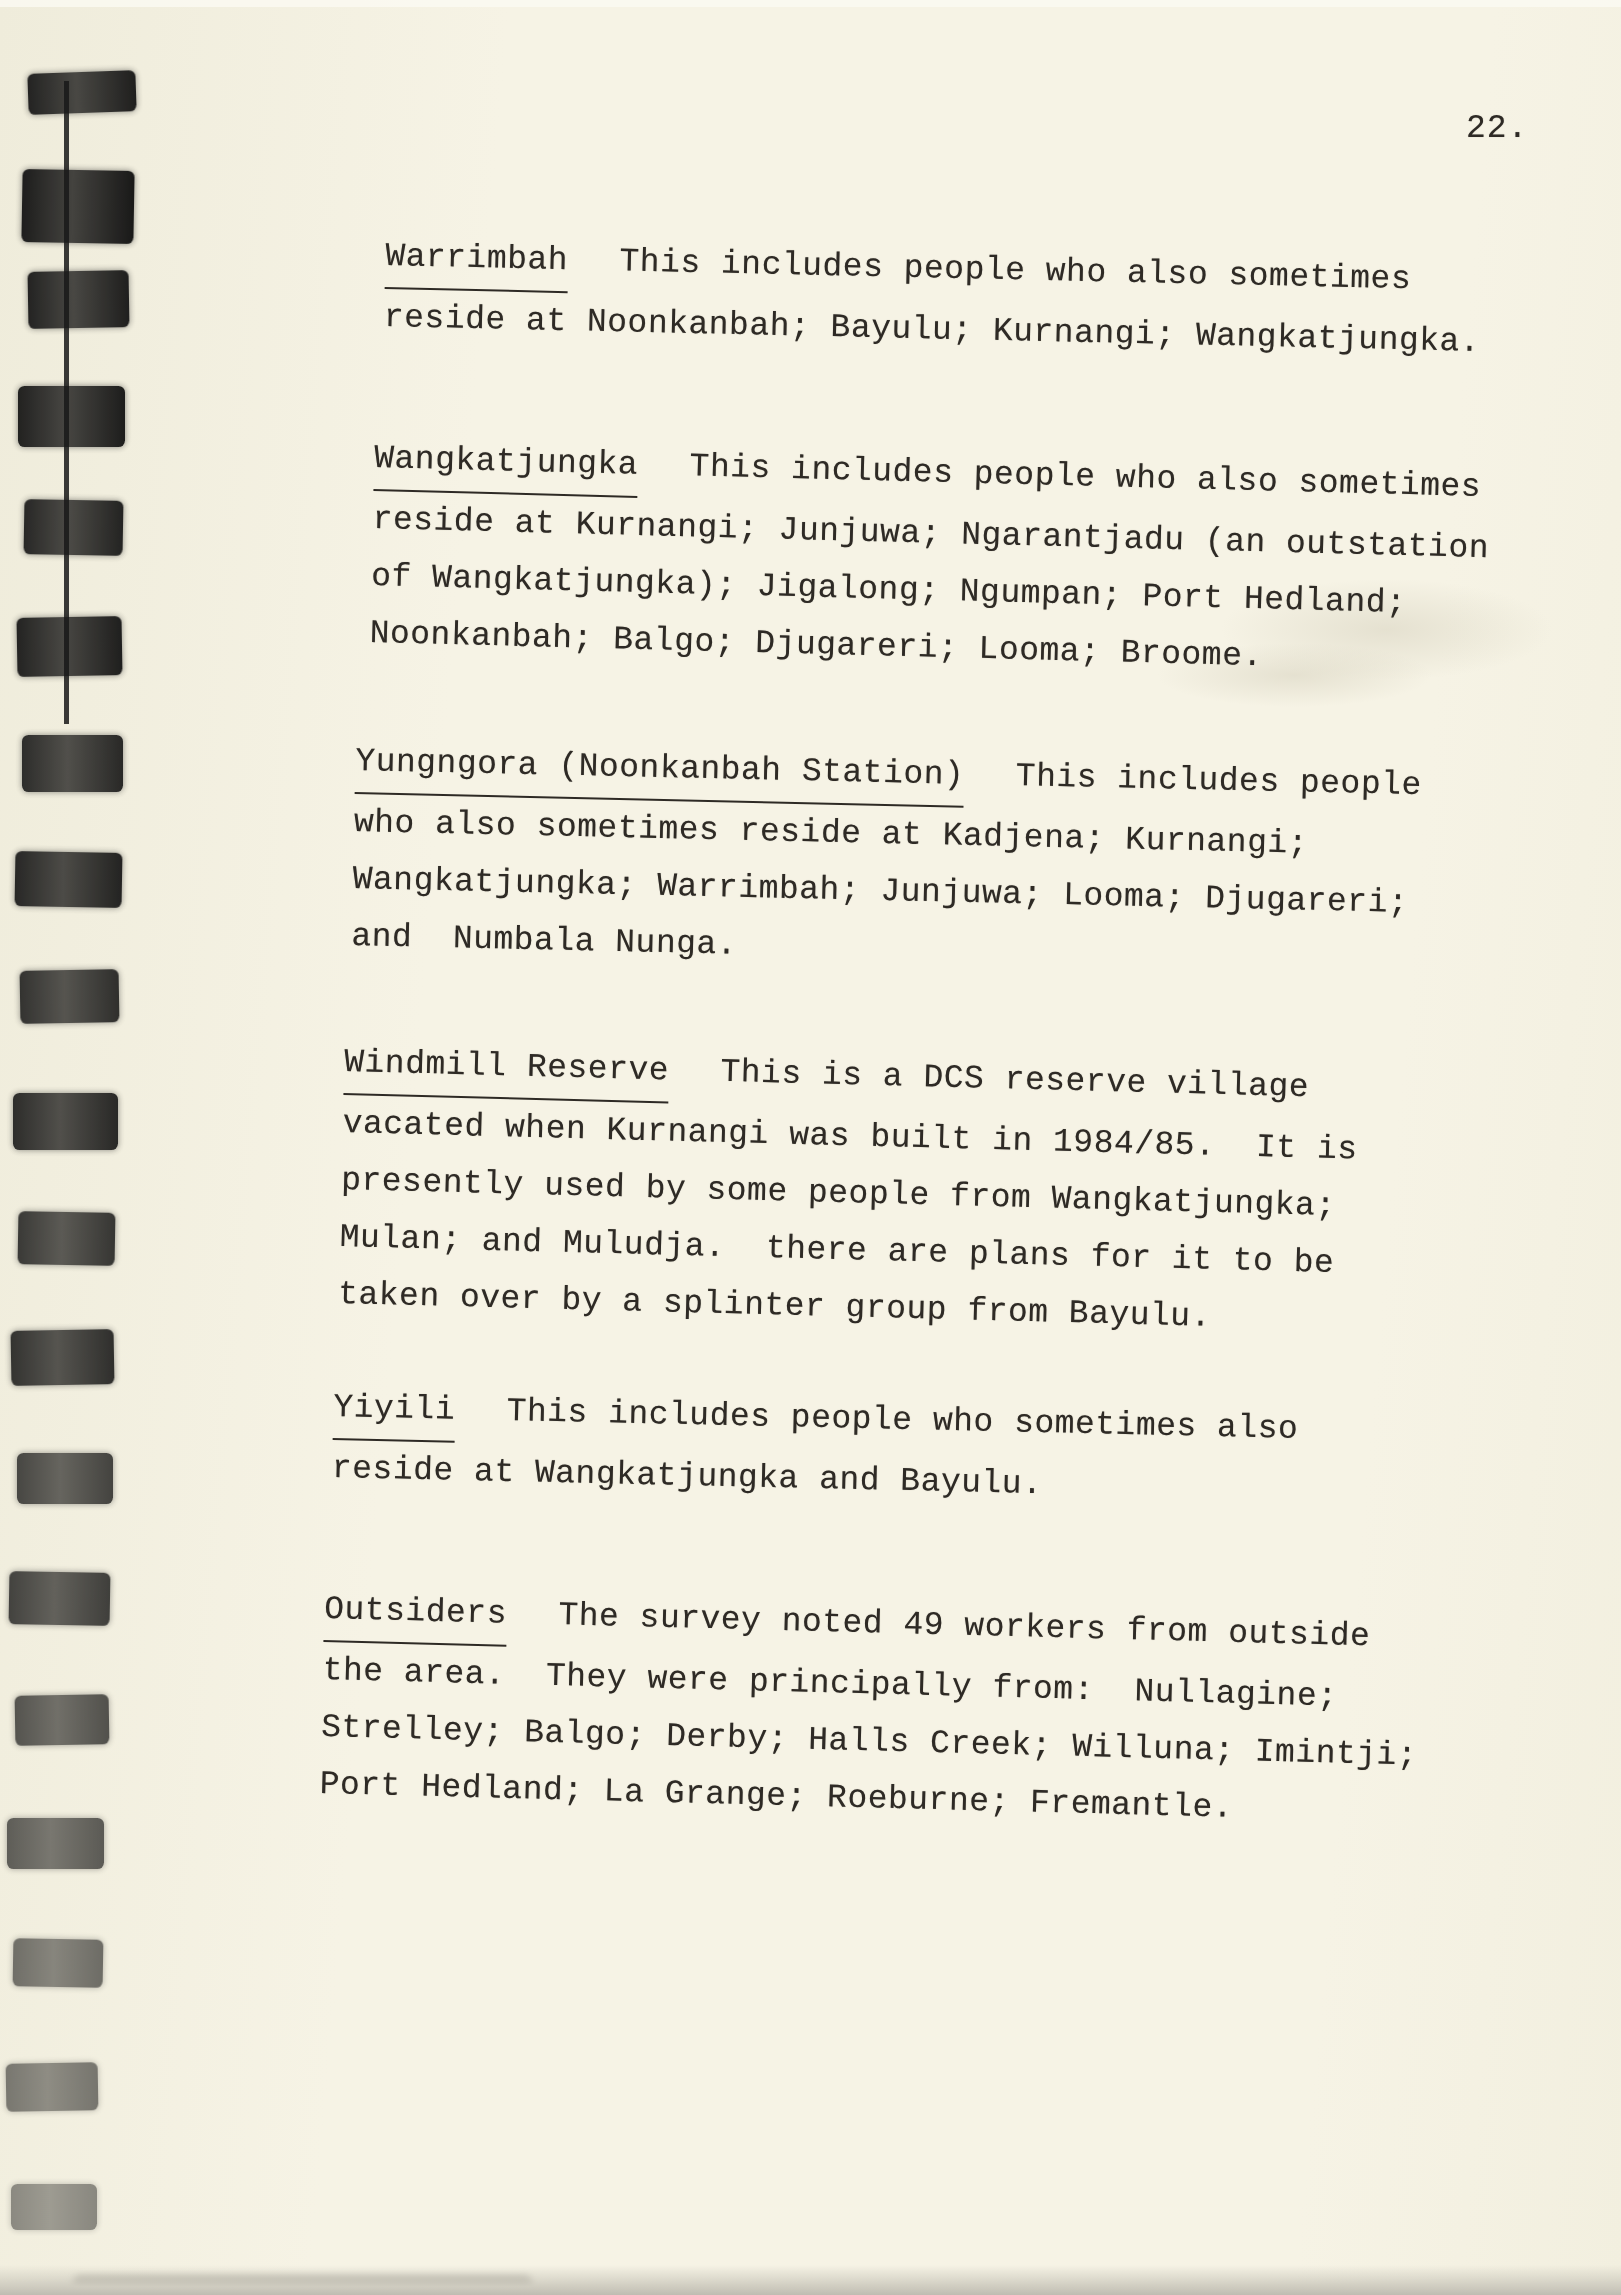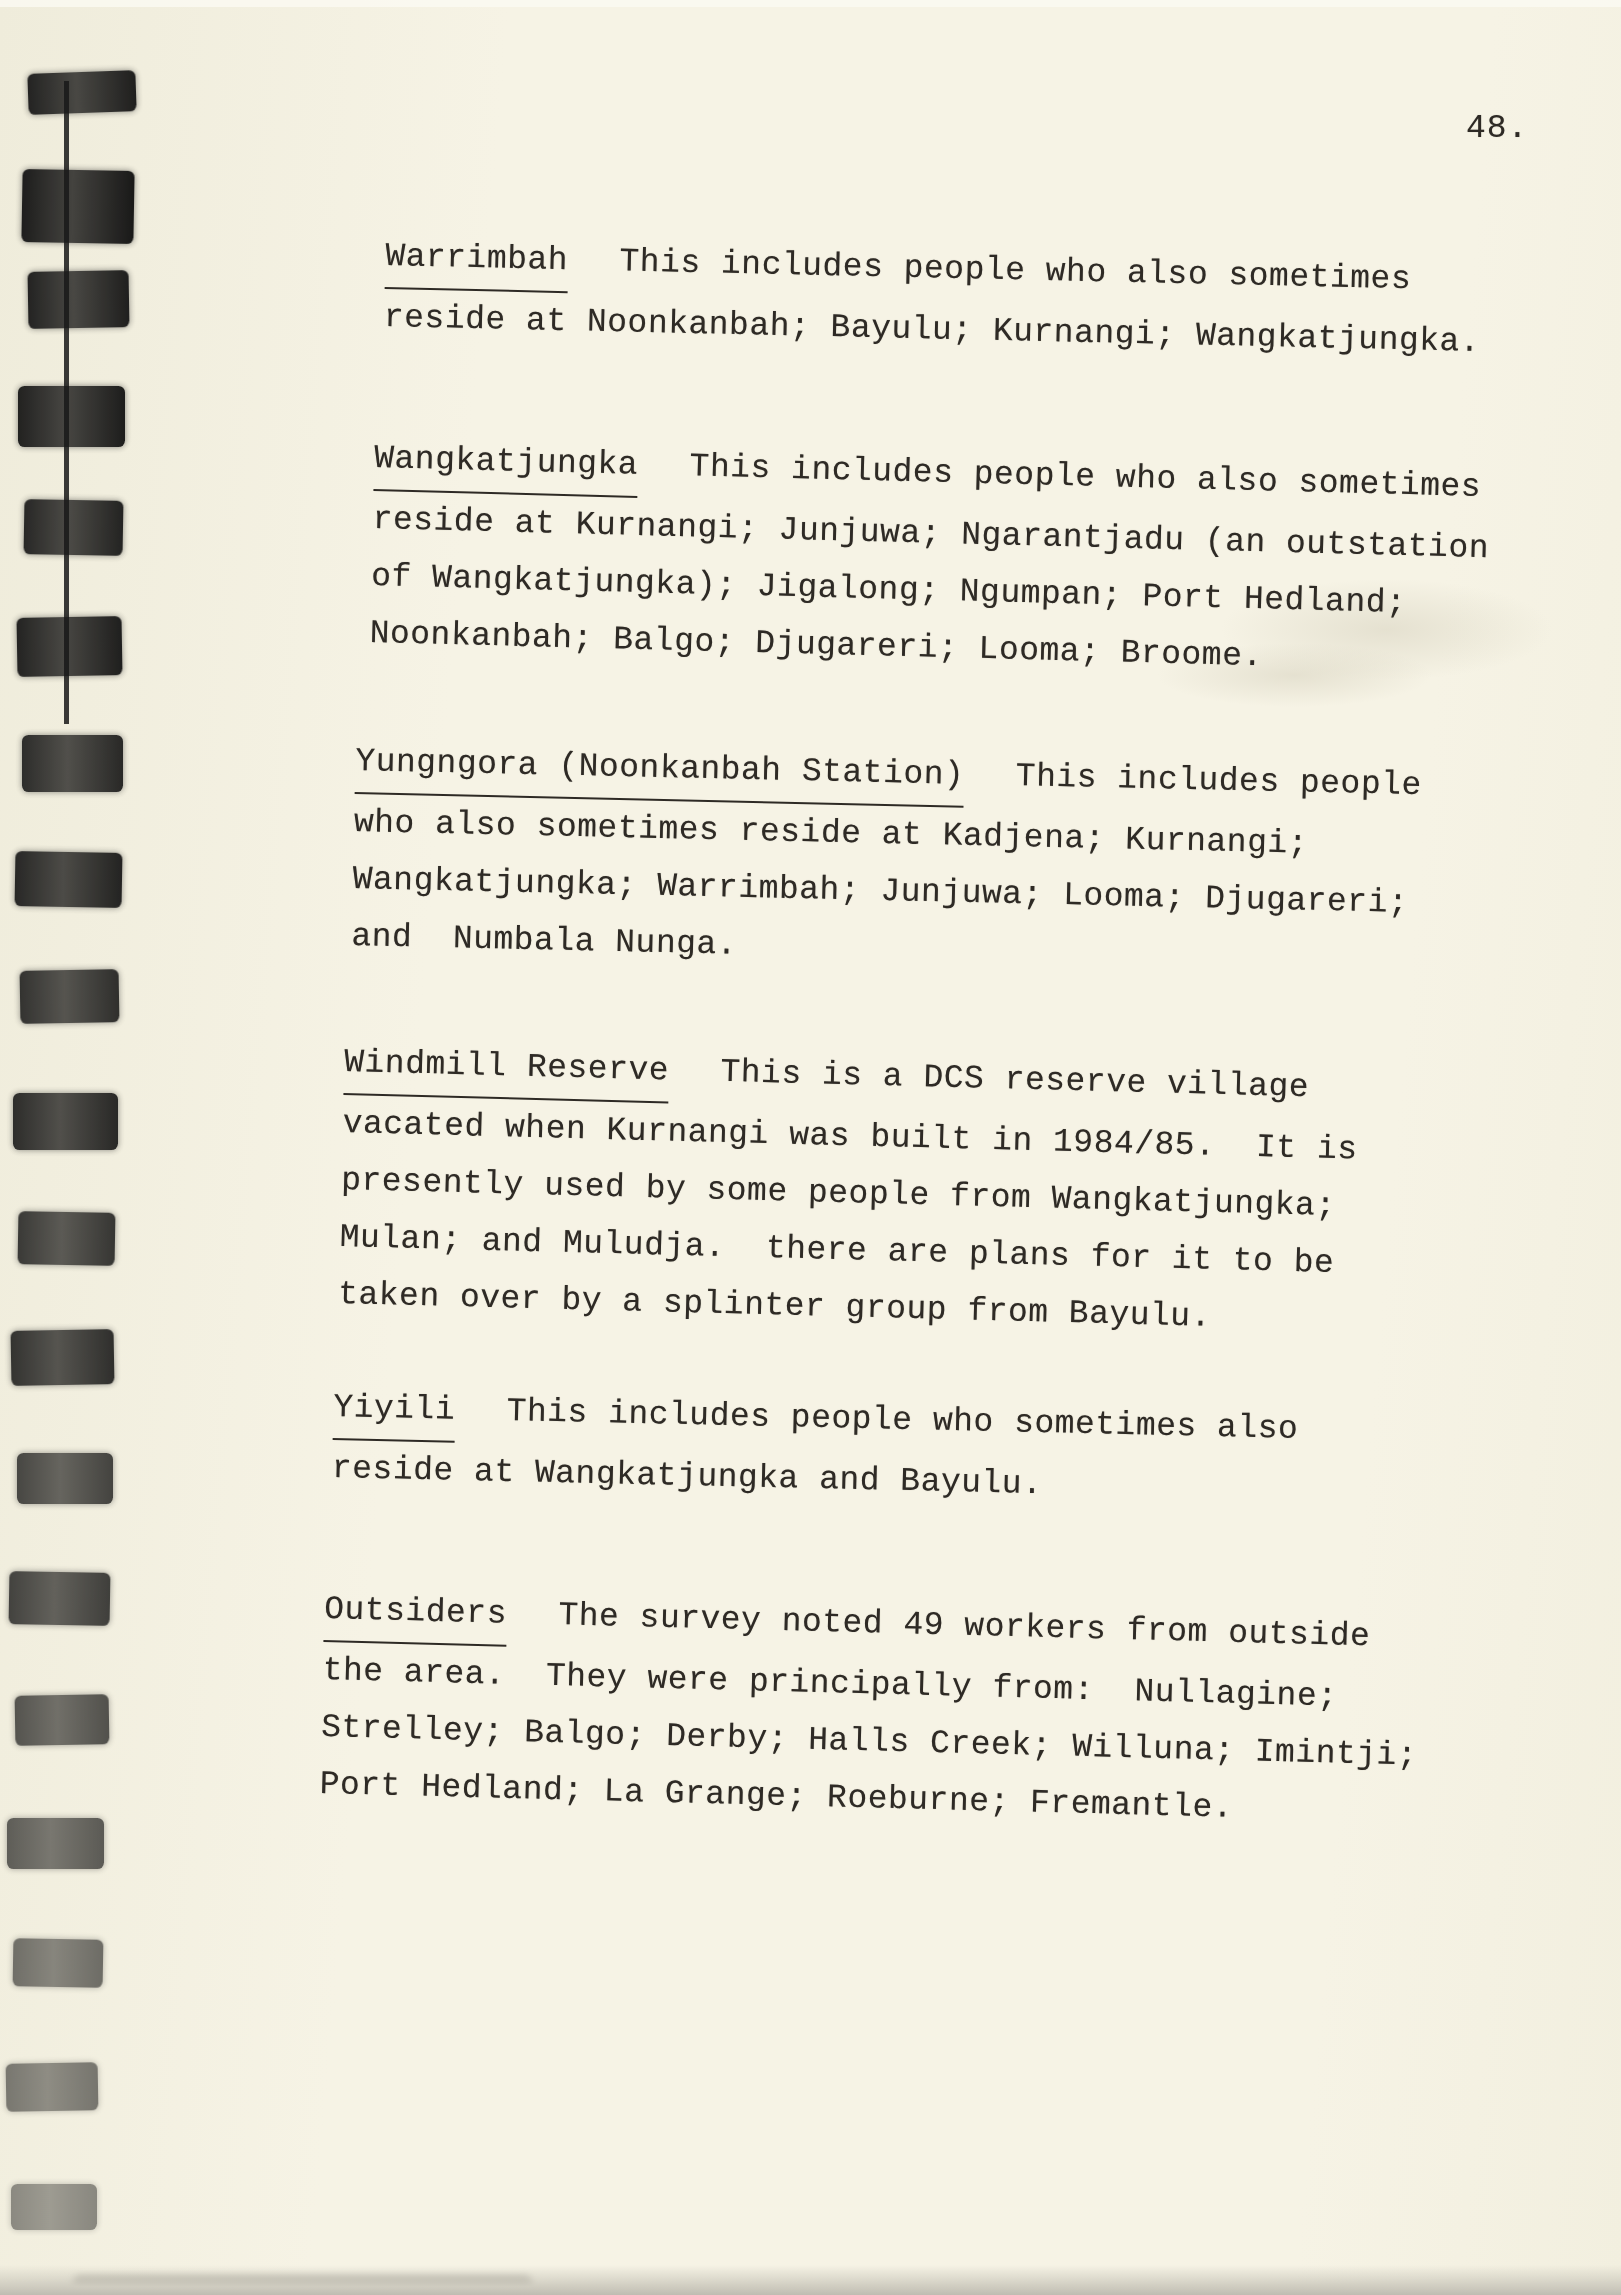--- a/index.html
+++ b/index.html
@@ -86,21 +86,21 @@
       <div class="binding-hole" style="left: 7.3px; top: 1818px; width: 97px; height: 51px; opacity: 0.66; transform: rotate(0deg);"></div>
       <div class="binding-hole" style="left: 13px; top: 1939px; width: 90px; height: 48px; opacity: 0.58; transform: rotate(1deg);"></div>
       <div class="binding-hole" style="left: 5.5px; top: 2063px; width: 92px; height: 48px; opacity: 0.54; transform: rotate(-1deg);"></div>
       <div class="binding-hole" style="left: 11px; top: 2184px; width: 86px; height: 46px; opacity: 0.46; transform: rotate(0deg);"></div>
     </div>
   <div class="wire-line"></div>
 
   <div class="stain" id="stain1"></div>
   <div class="stain" id="stain2"></div>
 
-  <div class="page-number ink">48.</div>
+  <div class="page-number ink">22.</div>
 
   <p class="para ink" id="p1"><span class="hd">Warrimbah</span><span class="bd">This includes people who also sometimes
 reside at Noonkanbah; Bayulu; Kurnangi; Wangkatjungka.</span></p>
 
   <p class="para ink" id="p2"><span class="hd">Wangkatjungka</span><span class="bd">This includes people who also sometimes
 reside at Kurnangi; Junjuwa; Ngarantjadu (an outstation
 of Wangkatjungka); Jigalong; Ngumpan; Port Hedland;
 Noonkanbah; Balgo; Djugareri; Looma; Broome.</span></p>
 
   <p class="para ink" id="p3"><span class="hd">Yungngora (Noonkanbah Station)</span><span class="bd">This includes people

